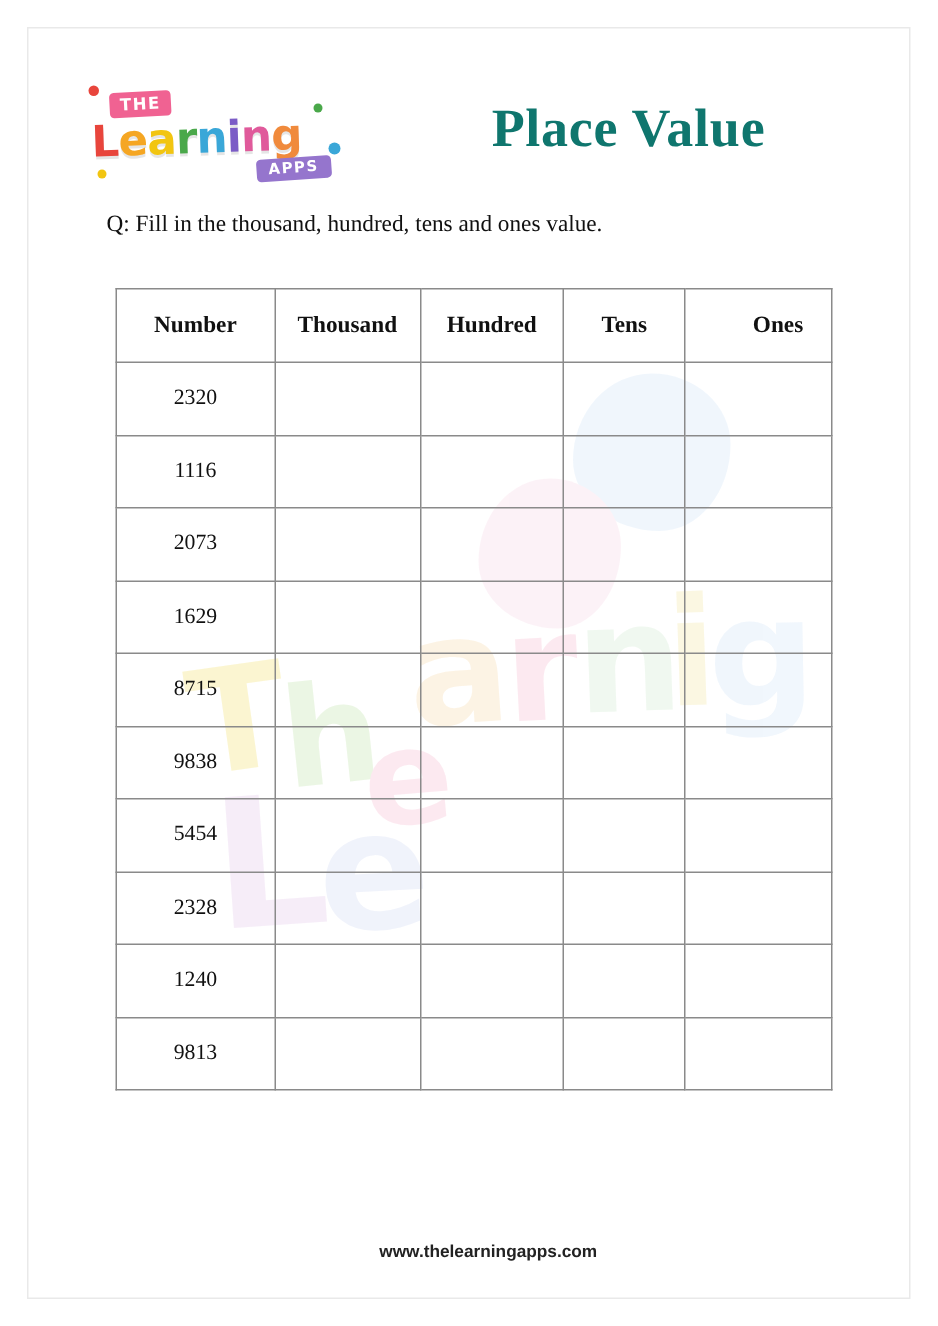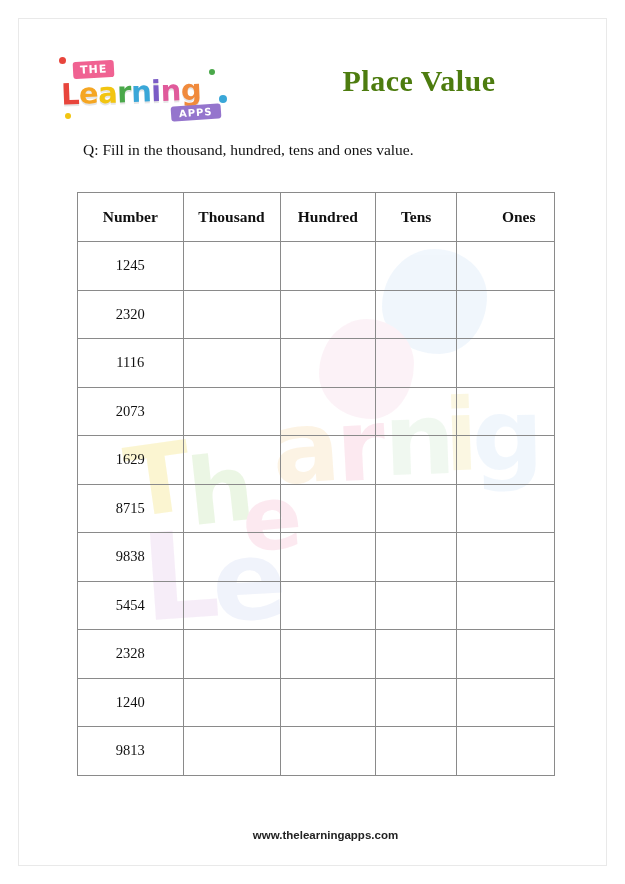--- a/index.html
+++ b/index.html
@@ -87,29 +87,29 @@
 
   
   .title {
     position: absolute;
     left: 240px;
     top: 45px;
     width: 320px;
     text-align: center;
     font-family: "Liberation Serif", serif;
     font-weight: bold;
-    font-size: 30px;
-    color: #4d7c0f;
+    font-size: 36px;
+    color: #0f766e;
     letter-spacing: 0.5px;
   }
 
   
   .question {
     position: absolute;
-    left: 64px;
+    left: 52px;
     top: 122px;
     font-family: "Liberation Serif", serif;
     font-size: 15.5px;
     color: #111111;
   }
 
   
   .watermark {
     position: absolute;
     left: 85px;
@@ -221,27 +221,20 @@
           <tr>
             <th class="col-number">Number</th>
             <th class="col-thousand">Thousand</th>
             <th class="col-hundred">Hundred</th>
             <th class="col-tens">Tens</th>
             <th class="col-ones">Ones</th>
           </tr>
         </thead>
         <tbody>
           <tr>
-            <td>1245</td>
-            <td></td>
-            <td></td>
-            <td></td>
-            <td></td>
-          </tr>
-          <tr>
             <td>2320</td>
             <td></td>
             <td></td>
             <td></td>
             <td></td>
           </tr>
           <tr>
             <td>1116</td>
             <td></td>
             <td></td>

